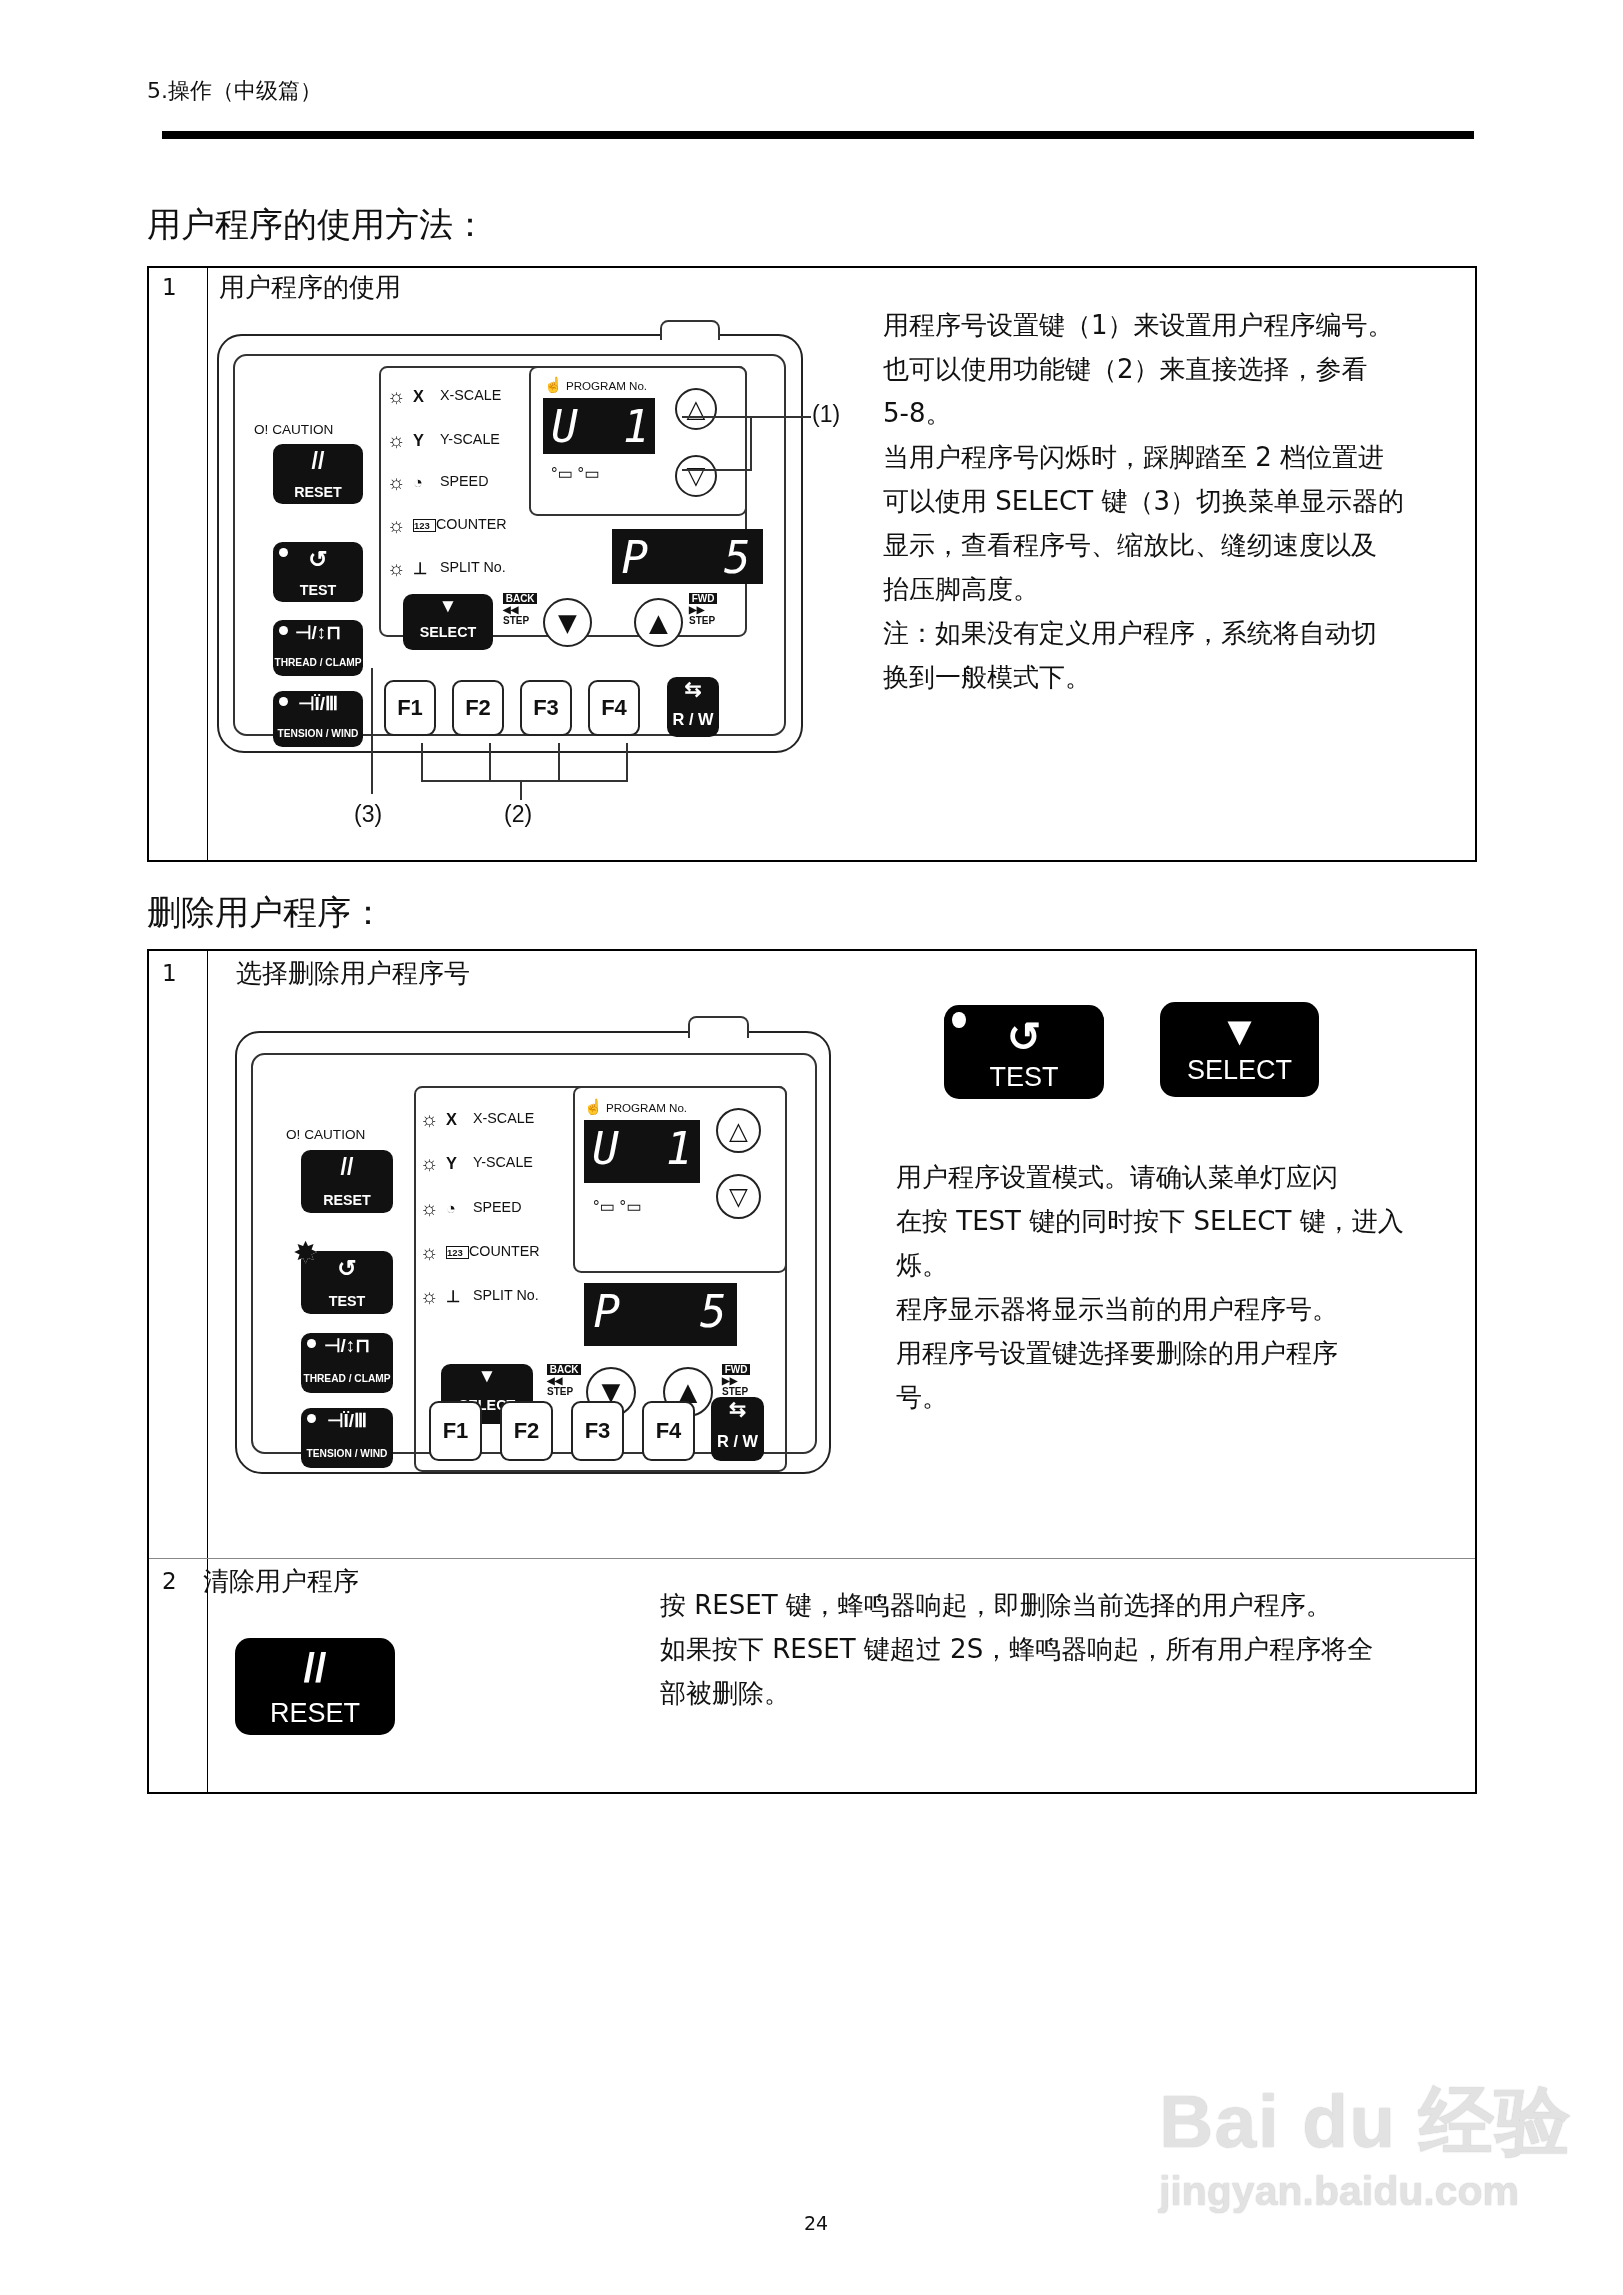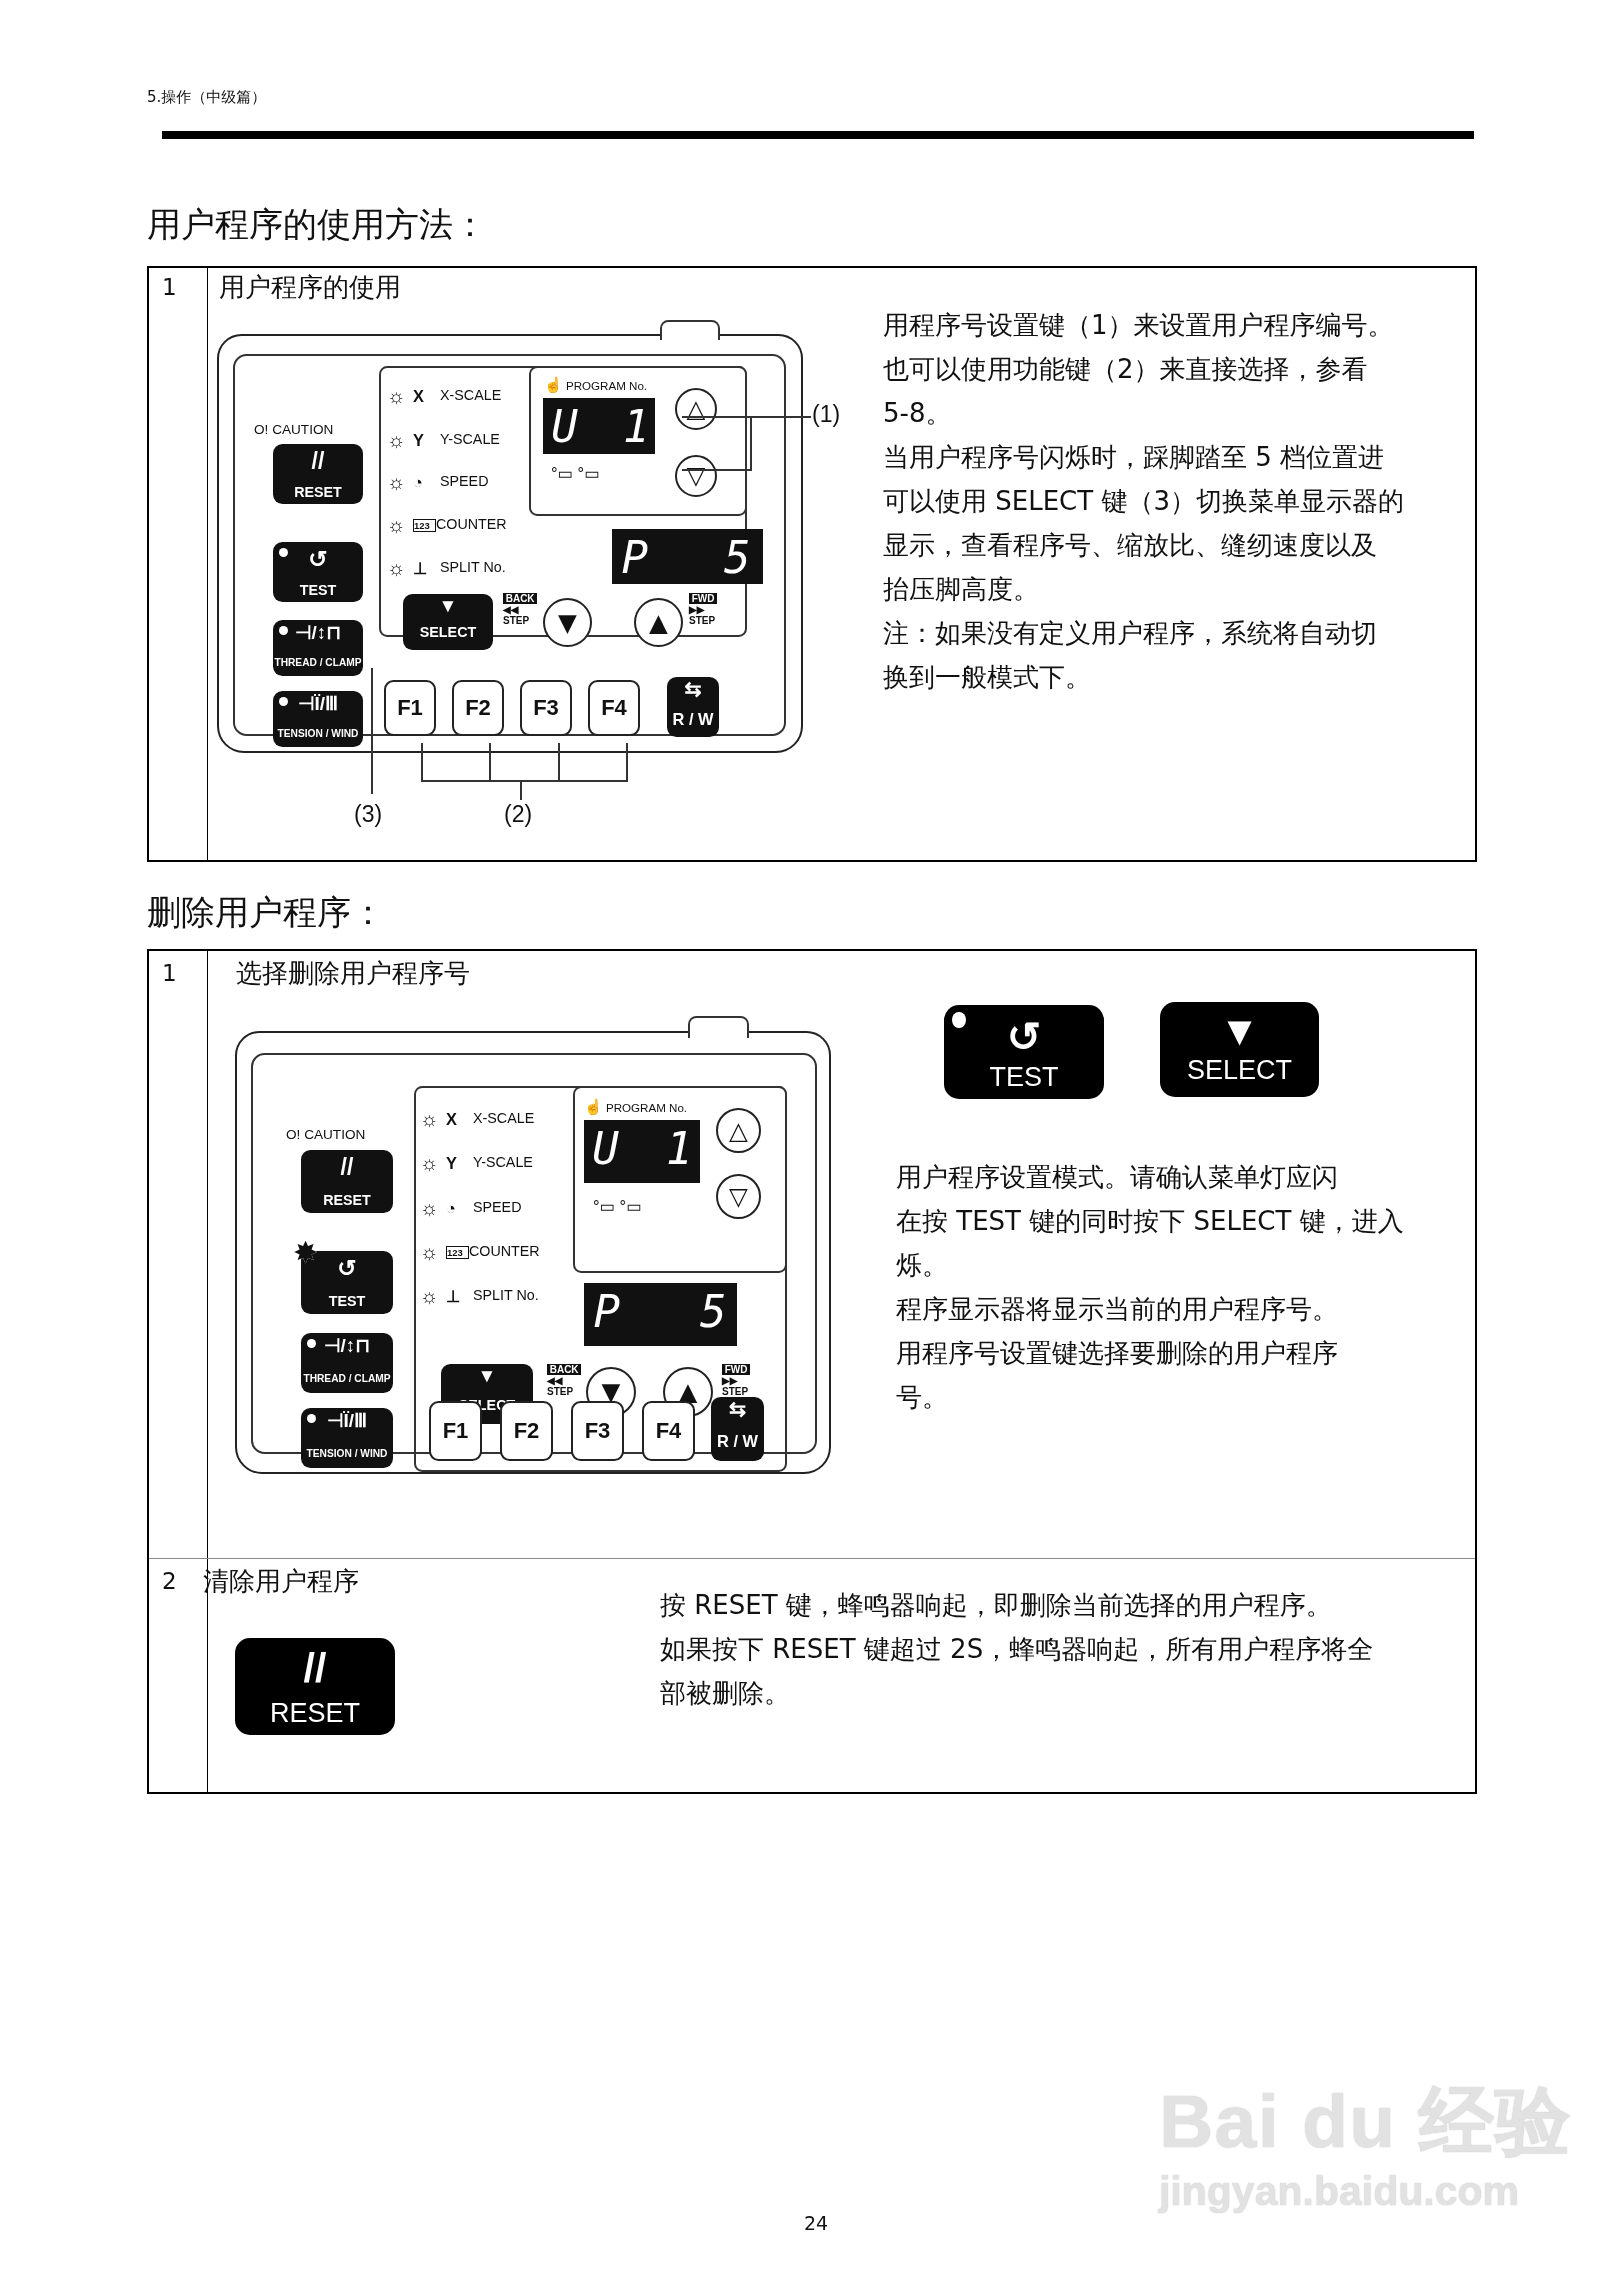--- a/index.html
+++ b/index.html
@@ -1,19 +1,19 @@
 <!DOCTYPE html>
 <html style="font-size:11px"><head>
 <meta charset="utf-8">
 <style>
   * { box-sizing: border-box; margin: 0; padding: 0; }
   body { width: 1623px; height: 2295px; background: #ffffff; position: relative; overflow: hidden;
          font-family: "DejaVu Sans", "Liberation Sans", sans-serif; color: #111; }
   .abs { position: absolute; }
-  .hdr { left: 147px; top: 88px; font-size: 15px; }
+  .hdr { left: 147px; top: 76px; font-size: 22px; }
   .rule { left: 162px; top: 131px; width: 1312px; height: 7.5px; background: #000; }
   .sec { font-size: 34px; }
   .tbl { position: absolute; border: 2px solid #000; border-top-width: 2.7px; border-bottom-width: 2.7px; }
   .vline { position: absolute; width: 1.4px; background: #000; }
   .hline { position: absolute; height: 1.4px; background: #888; }
   .num { font-size: 23px; }
   .cell-title { font-size: 26px; }
   .para { font-size: 26px; line-height: 44px; }
   .para p { white-space: nowrap; }
 
@@ -151,21 +151,21 @@
 <div class="cline" style="left:558px;top:743px;width:2px;height:39px;"></div>
 <div class="cline" style="left:626px;top:743px;width:2px;height:39px;"></div>
 <div class="cline" style="left:421px;top:780px;width:207px;height:2px;"></div>
 <div class="cline" style="left:520px;top:780px;width:2px;height:20.4px;"></div>
 <div class="callout" style="left:504px;top:801px;">(2)</div>
 
 <div class="abs para" style="left:883px;top:303px;">
   <p>用程序号设置键（1）来设置用户程序编号。</p>
   <p>也可以使用功能键（2）来直接选择，参看</p>
   <p>5-8。</p>
-  <p>当用户程序号闪烁时，踩脚踏至 5 档位置进</p>
+  <p>当用户程序号闪烁时，踩脚踏至 2 档位置进</p>
   <p>可以使用 SELECT 键（3）切换菜单显示器的</p>
   <p>显示，查看程序号、缩放比、缝纫速度以及</p>
   <p>抬压脚高度。</p>
   <p>注：如果没有定义用户程序，系统将自动切</p>
   <p>换到一般模式下。</p>
 </div>
 
 <div class="abs sec" style="left:147px;top:890px;">删除用户程序：</div>
 
 <div class="tbl" style="left:147px;top:949px;width:1330px;height:845px;">

